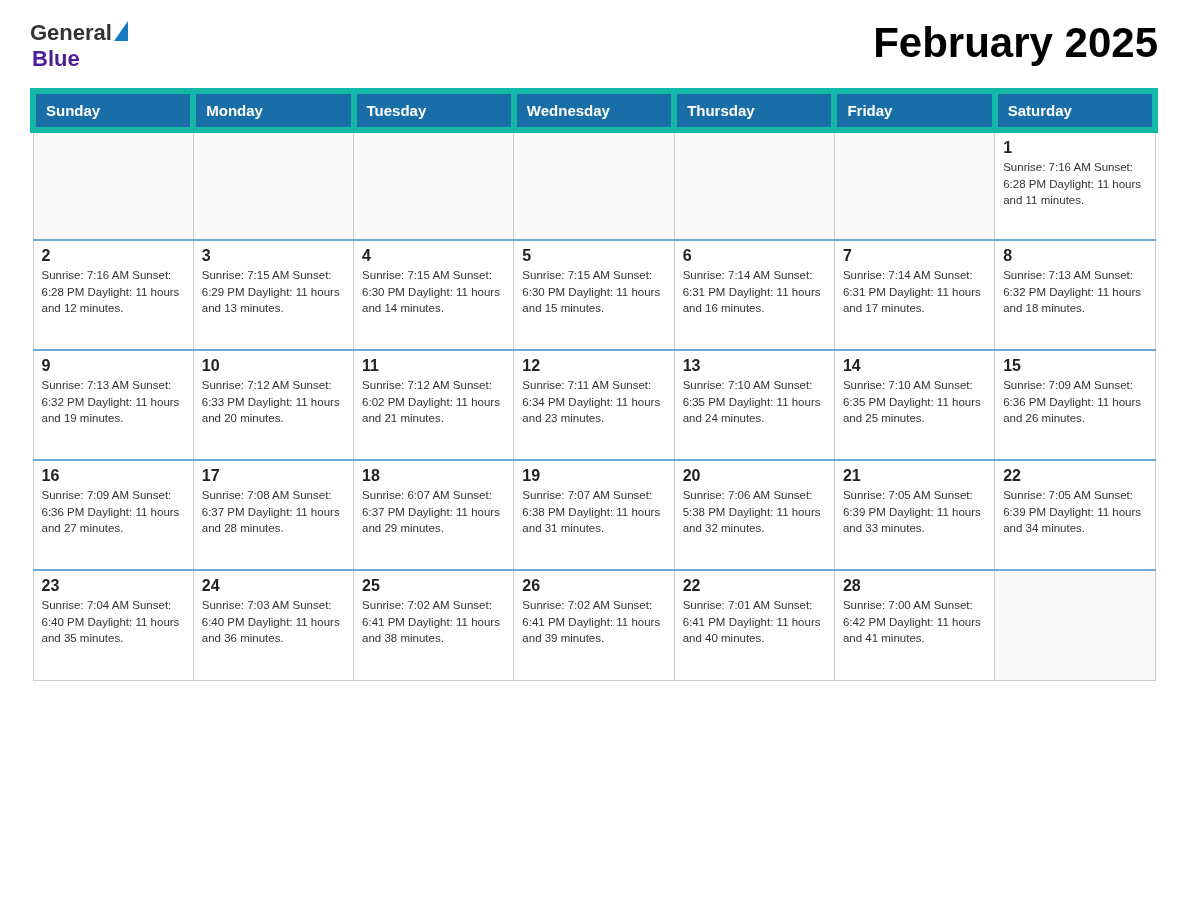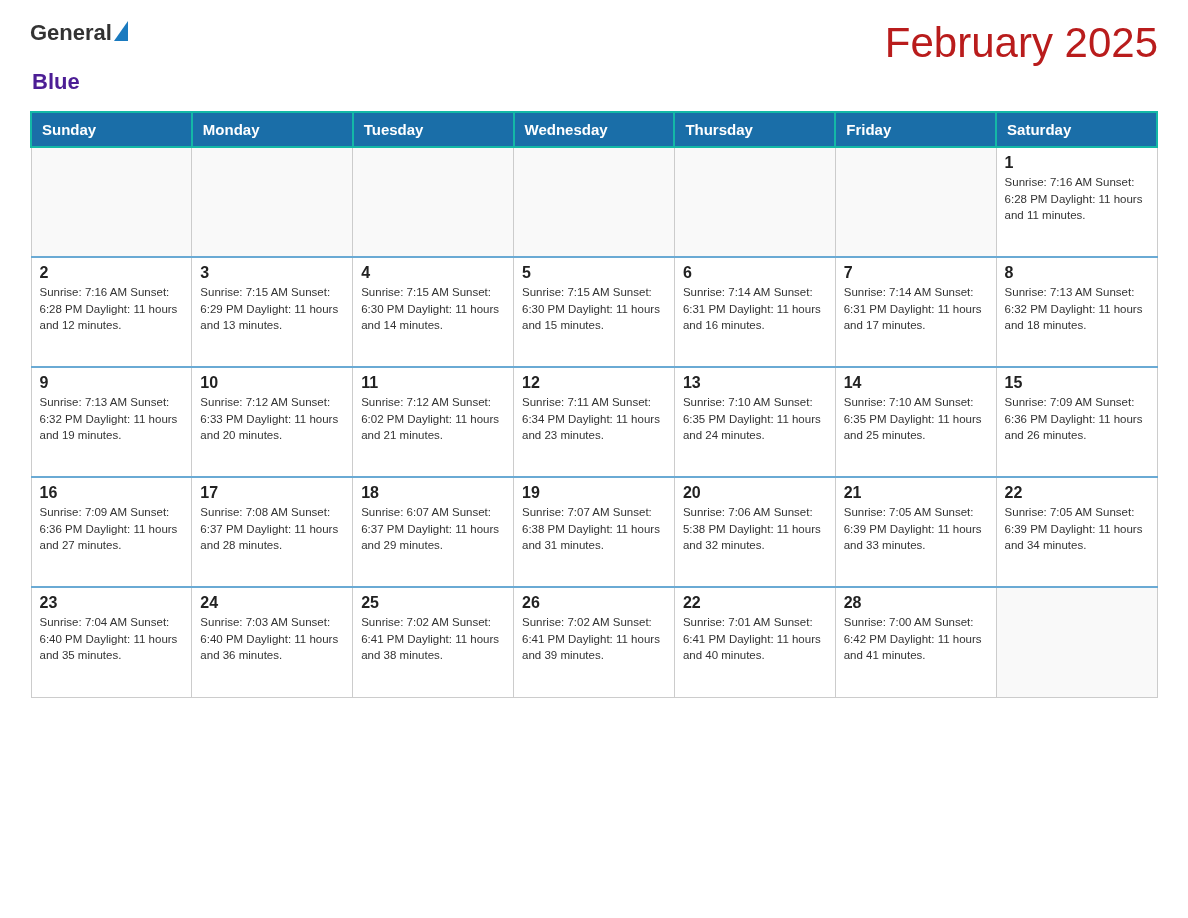--- a/index.html
+++ b/index.html
@@ -12,21 +12,20 @@
     .header {
       display: flex;
       justify-content: space-between;
       align-items: flex-start;
       margin-bottom: 16px;
     }
     .logo {
       display: flex;
       flex-direction: column;
       align-items: flex-start;
-      gap: 23px;
     }
     .logo-top {
       display: flex;
       align-items: center;
     }
     .logo-text-general {
       font-size: 22px;
       font-weight: bold;
       color: #333;
     }
@@ -42,41 +41,41 @@
       font-size: 22px;
       font-weight: bold;
       color: #4c1d95;
       margin-left: 2px;
     }
     .header-right {
       text-align: right;
     }
     .month-title {
       font-size: 42px;
-      font-weight: normal;
-      color: #b91c1c;
+      font-weight: bold;
+      color: #000000;
       line-height: 1.1;
     }
     .location-title {
       font-size: 20px;
       color: #333;
       margin-top: 4px;
     }
     .calendar {
       width: 100%;
       border-collapse: collapse;
     }
     .calendar th {
       background-color: #1a6ea8;
       color: #fff;
       font-size: 15px;
       font-weight: bold;
       padding: 8px 10px;
       text-align: left;
-      border: 2px solid #14b8a6;
+      border: 6px solid #14b8a6;
     }
     .calendar td {
       border: 1px solid #ccc;
       vertical-align: top;
       padding: 6px 8px;
       width: 14.28%;
       min-height: 110px;
       height: 110px;
     }
     .calendar tr:first-child td {

